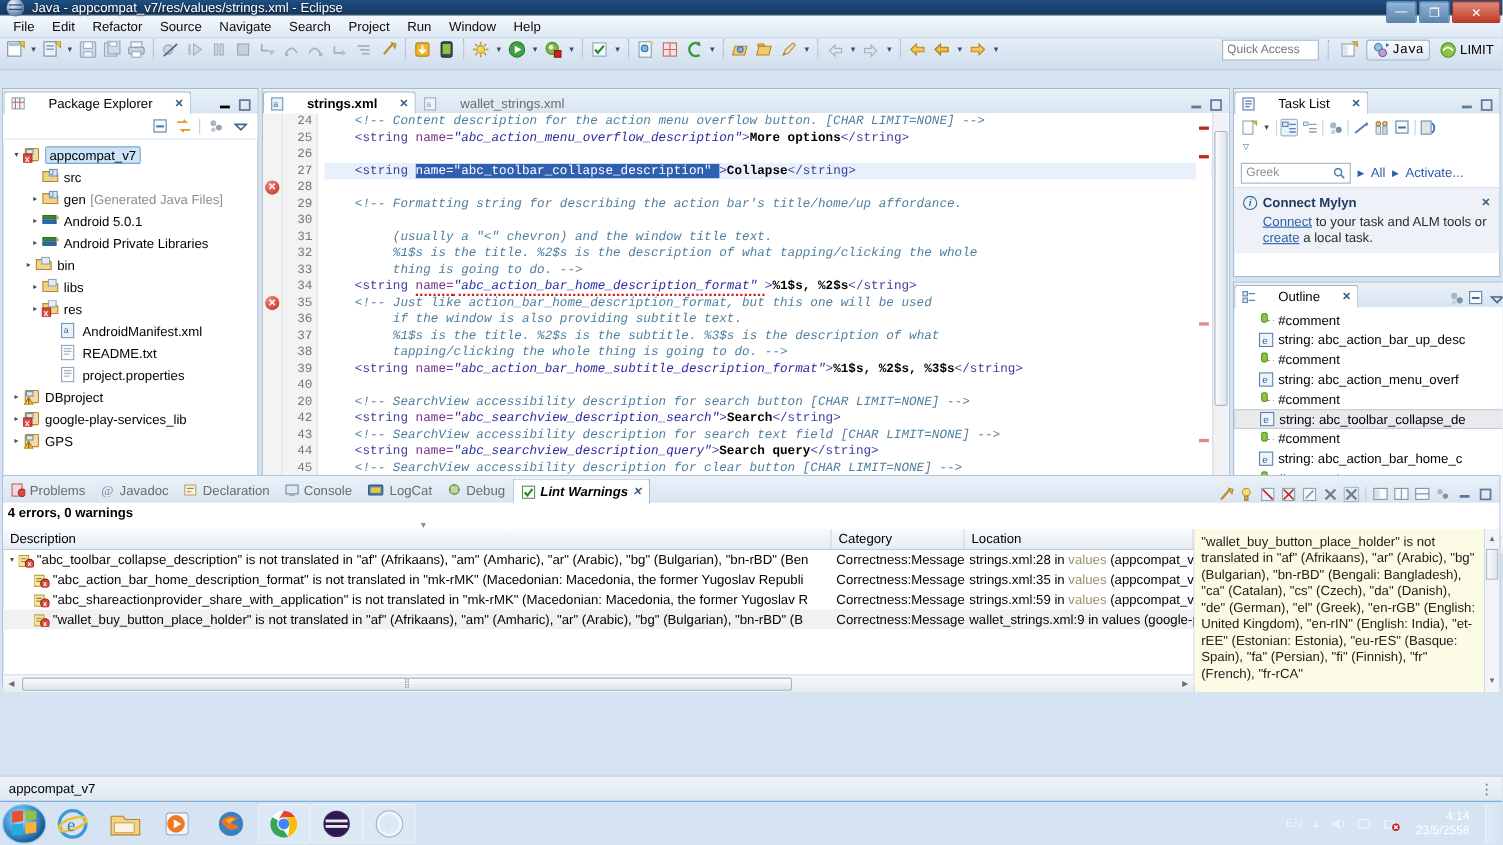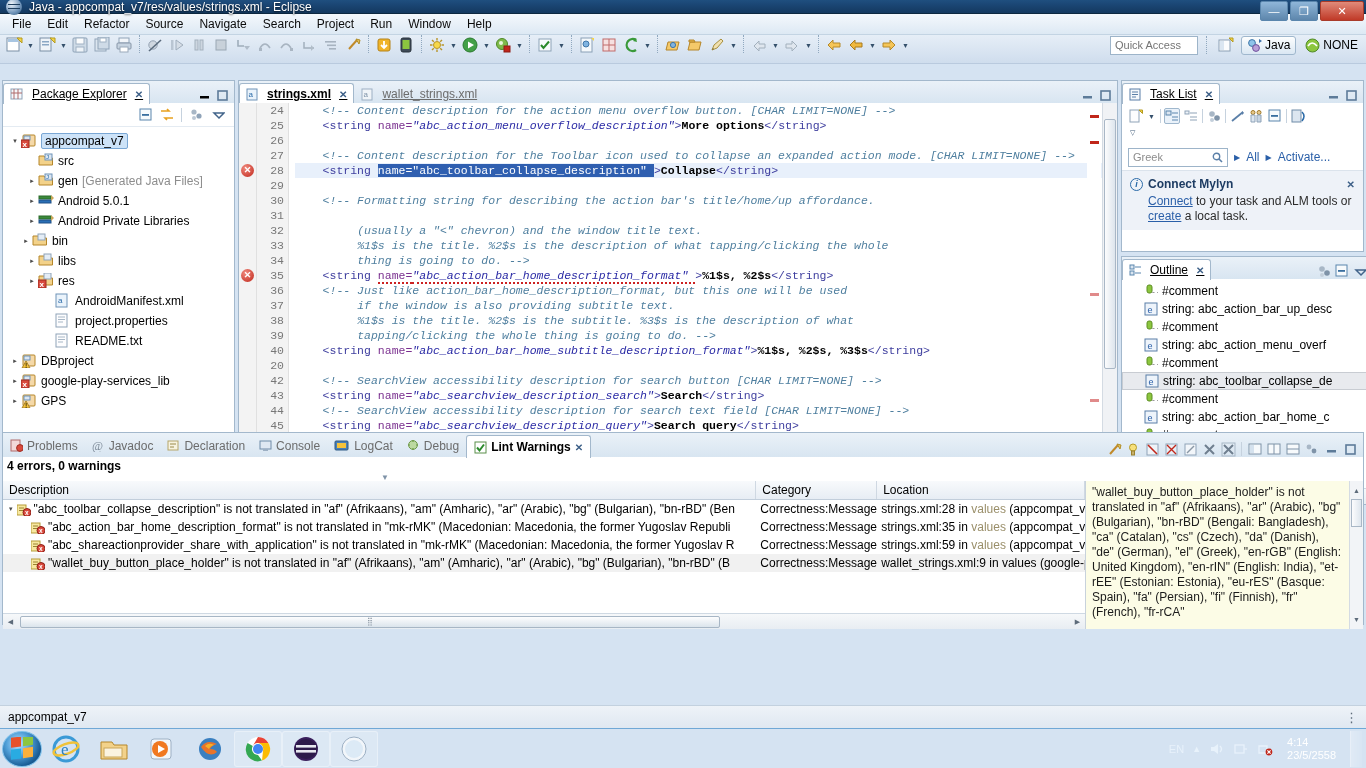--- a/index.html
+++ b/index.html
@@ -39,31 +39,31 @@
   .tb-ico { width:20px;height:20px; margin:0 1px; display:flex;align-items:center;justify-content:center;
     position:relative; border-radius:2px;}
   .tb-arrow { width:11px;height:20px; display:flex;align-items:center;justify-content:center;
     font-size:7px; color:#35506b;}
   .tb-sep { width:1px;height:18px;margin:0 4px; border-left:1px dotted #90a8bf;}
   .quick-access { margin-left:auto; display:flex;align-items:center; gap:4px;}
   .qa-box { width:88px;height:19px;background:#fff;border:1px solid #9db4c9;
     font-size:11px;color:#8a8a8a; padding:2px 4px; }
   .persp { display:flex;align-items:center;gap:3px; padding:1px 5px; font-size:12px;}
   .persp.active { background:linear-gradient(180deg,#fdfefe,#dae7f3);
-    border:1px solid #9fb7cd; border-radius:3px;}
+    border:1px solid #9fb7cd; border-radius:3px;font-family:Liberation Mono, monospace;}
 
   
   .workbench { position:absolute; top:78px; left:0; width:1366px; height:627px; }
 
   .panel { position:absolute; background:#fff; border:1px solid #a3b8cc; }
   .vtabrow { height:22px; background:linear-gradient(180deg,#eaf1f8,#d8e5f1);
     display:flex; align-items:flex-end; position:relative;}
-  .vtab { height:21px; display:flex;align-items:center;gap:8px; padding:0 6px;
+  .vtab { height:21px; display:flex;align-items:center;gap:20px; padding:0 6px;
     font-size:12px; background:#fff; border:1px solid #a3b8cc; border-bottom:none;
-    border-top-left-radius:3px;border-top-right-radius:3px; position:relative; top:1px;text-decoration:underline;}
+    border-top-left-radius:3px;border-top-right-radius:3px; position:relative; top:1px;}
   .vtab.inactive { background:transparent; border-color:transparent; color:#6c6c6c;}
   .vtab-x { font-size:10px; color:#4a6party; color:#3c5f87; font-weight:bold;}
   .vtools { margin-left:auto; display:flex;align-items:center;gap:2px; padding-right:4px;}
   .vt-ico { width:16px;height:16px; display:flex;align-items:center;justify-content:center;}
 
   
   #pkg-explorer { left:2px; top:2px; width:233px; height:425px; }
   .pkg-toolrow { height:24px; background:#fff; display:flex;align-items:center;
     justify-content:flex-end; gap:6px; padding-right:8px; border-bottom:1px solid #e4ebf2;}
   .tree { padding:4px 0; font-size:12px; }
@@ -141,21 +141,21 @@
   .ol-vscroll .up,.ol-vscroll .dn{position:absolute;left:3px;font-size:7px;color:#5d6b7a;}
 
   
   #bottom { position:absolute; left:2px; top:432px; width:1362px; height:193px;
     background:#fff; border:1px solid #a3b8cc;}
   .bv-tabs { height:24px; background:linear-gradient(180deg,#eaf1f8,#d8e5f1);
     display:flex;align-items:flex-end; position:relative;}
   .bv-tab { height:23px; display:flex;align-items:center;gap:4px; padding:0 7px; font-size:12px;
     color:#6c6c6c;}
   .bv-tab.active { background:#fff; border:1px solid #a3b8cc; border-bottom:none; color:#000;
-    font-weight:bold; border-top-left-radius:3px;border-top-right-radius:3px; position:relative;top:1px;}
+    font-weight:bold; border-top-left-radius:3px;border-top-right-radius:3px; position:relative;top:1px;font-style:italic;}
   .bv-tools { margin-left:auto; display:flex;align-items:center;gap:3px; padding-right:5px;}
   .bv-count { height:18px; font-size:12px; padding-left:4px; display:flex;align-items:center;
     background:#fff; font-weight:bold;}
   .lint-wrap { display:flex; height:148px;}
   .lint-table { width:1083px; position:relative; border-right:1px solid #c8d2dc;}
   .lt-head { height:19px; background:linear-gradient(180deg,#f8fafc,#e7edf4);
     display:flex; border-bottom:1px solid #c2cedb; font-size:12px;}
   .lt-head > div { padding:2px 6px; border-right:1px solid #cfd8e2; white-space:nowrap;}
   .lt-row { height:18px; display:flex; font-size:12px; align-items:center;}
   .lt-row.sel { background:#f1f1f1;}
@@ -184,21 +184,21 @@
     display:flex;align-items:center; border-top:1px solid #6fa8d6;}
   .start-orb { width:40px;height:36px; margin-left:2px; border-radius:50%;
     background: radial-gradient(circle at 40% 35%, #bfe3ff 0%, #4f9fd8 38%, #1b5e96 70%, #0d3a63 100%);
     border:1px solid #7fc0ea; position:relative; flex:0 0 auto;}
   .tb-item { width:48px;height:36px; display:flex;align-items:center;justify-content:center;
     position:relative;}
   .tb-item.open { background:rgba(255,255,255,.18); border:1px solid rgba(255,255,255,.35);
     border-radius:3px;}
   .tray { margin-left:auto; display:flex;align-items:center; gap:8px; padding-right:4px;
     color:#e8f2fb; font-size:11px;}
-  .clock { text-align:left; line-height:13px; font-size:11px; color:#fff; padding:0 6px;}
+  .clock { text-align:right; line-height:13px; font-size:11px; color:#fff; padding:0 6px;}
   .showdesk { width:12px;height:36px; background:linear-gradient(90deg,rgba(255,255,255,.25),rgba(255,255,255,.08));
     border-left:1px solid rgba(255,255,255,.4);}
 </style>
 </head>
 <body>
 
 <div class="titlebar">
   <div class="title-icon"></div>
   <div class="title-text">Java - appcompat_v7/res/values/strings.xml - Eclipse</div>
   <div class="win-btns">
@@ -456,21 +456,21 @@
           <circle cx="9" cy="10" r="3.4" fill="#b9a0d8" stroke="#6d4f9c"></circle>
           <path d="M12 1 l3 2 -3 2z" fill="#3a6fa8"></path>
         </svg>
       <span>Java</span>
     </div>
     <div class="persp">
       <svg width="15" height="15">
           <circle cx="7.5" cy="7.5" r="6.5" fill="#8cc63f" stroke="#4f8a26"></circle>
           <path d="M3 8 q4-6 9 0" stroke="#fff" stroke-width="1.6" fill="none"></path>
         </svg>
-      <span>NONE</span>
+      <span>LIMIT</span>
     </div>
   </div>
 </div>
 
 <div class="workbench">
 
   <div class="panel" id="pkg-explorer">
     <div class="vtabrow">
       <div class="vtab">
         <svg width="14" height="14">
@@ -601,29 +601,29 @@
               <text x="3" y="10" font-size="8" fill="#2a6aa8" font-family="Liberation Sans">a</text>
             </svg></span>
           <span>AndroidManifest.xml</span>
         </div>
         <div class="tnode" style="padding-left: 40px;">
           <span class="tw"></span>
           <span class="ticon"><svg width="14" height="15">
               <rect x="1" y="1" width="11" height="13" fill="#fdfdfe" stroke="#8fa3b8"></rect>
               <path d="M3 4h7M3 6.5h7M3 9h5" stroke="#a8b7c6" stroke-width="1.1"></path>
             </svg></span>
-          <span>project.properties</span>
+          <span>README.txt</span>
         </div>
         <div class="tnode" style="padding-left: 40px;">
           <span class="tw"></span>
           <span class="ticon"><svg width="14" height="15">
               <rect x="1" y="1" width="11" height="13" fill="#fdfdfe" stroke="#8fa3b8"></rect>
               <path d="M3 4h7M3 6.5h7M3 9h5" stroke="#a8b7c6" stroke-width="1.1"></path>
             </svg></span>
-          <span>README.txt</span>
+          <span>project.properties</span>
         </div>
         <div class="tnode" style="padding-left: 6px;">
           <span class="tw">▸</span>
           <span class="ticon"><svg width="16" height="15">
               <rect x="2" y="2" width="12" height="11" rx="1" fill="#f5d9a8" stroke="#b5862a"></rect>
               <rect x="3" y="3" width="6" height="4" fill="#dbe6f1" stroke="#6f93b8"></rect>
               <path d="M1 15 L5 8 L9 15z" fill="#f5c23a" stroke="#a8832a"></path>
               <text x="4" y="14.5" font-size="7" fill="#4a3a10" font-family="Liberation Sans" font-weight="bold">!</text>
             </svg></span>
           <span>DBproject</span>
@@ -736,21 +736,20 @@
           <div class="cline">43</div>
           <div class="cline">44</div>
           <div class="cline">45</div>
           <div class="cline">46</div>
           <div class="cline">47</div>
         </div>
       <div class="codelines" id="codelines">
           <div class="cline"><span class="">    </span><span class="cmt">&lt;!-- Content description for the action menu overflow button. [CHAR LIMIT=NONE] --&gt;</span></div>
           <div class="cline"><span class="">    </span><span class="tag">&lt;string </span><span class="attr">name=</span><span class="val">"abc_action_menu_overflow_description"</span><span class="tag">&gt;</span><span class="txt">More options</span><span class="tag">&lt;/string&gt;</span></div>
           <div class="cline"></div>
-          <div class="cline"><span class="">    </span><span class="cmt">&lt;!-- Content description for the Toolbar icon used to collapse an expanded action mode. [CHAR LIMIT=NONE] --&gt;</span></div>
           <div class="cline hl"><span class="">    </span><span class="tag">&lt;string </span><span class="selbox">name="abc_toolbar_collapse_description" </span><span class="tag">&gt;</span><span class="txt">Collapse</span><span class="tag">&lt;/string&gt;</span></div>
           <div class="cline"></div>
           <div class="cline"><span class="">    </span><span class="cmt">&lt;!-- Formatting string for describing the action bar's title/home/up affordance.</span></div>
           <div class="cline"><span class="">         </span></div>
           <div class="cline"><span class="">         </span><span class="cmt">(usually a "&lt;" chevron) and the window title text.</span></div>
           <div class="cline"><span class="">         </span><span class="cmt">%1$s is the title. %2$s is the description of what tapping/clicking the whole</span></div>
           <div class="cline"><span class="">         </span><span class="cmt">thing is going to do. --&gt;</span></div>
           <div class="cline"><span class="">    </span><span class="tag">&lt;string </span><span class="attr errunder">name=</span><span class="val errunder">"abc_action_bar_home_description_format" </span><span class="tag">&gt;</span><span class="txt">%1$s, %2$s</span><span class="tag">&lt;/string&gt;</span></div>
           <div class="cline"><span class="">    </span><span class="cmt">&lt;!-- Just like action_bar_home_description_format, but this one will be used</span></div>
           <div class="cline"><span class="">         </span><span class="cmt">if the window is also providing subtitle text.</span></div>

